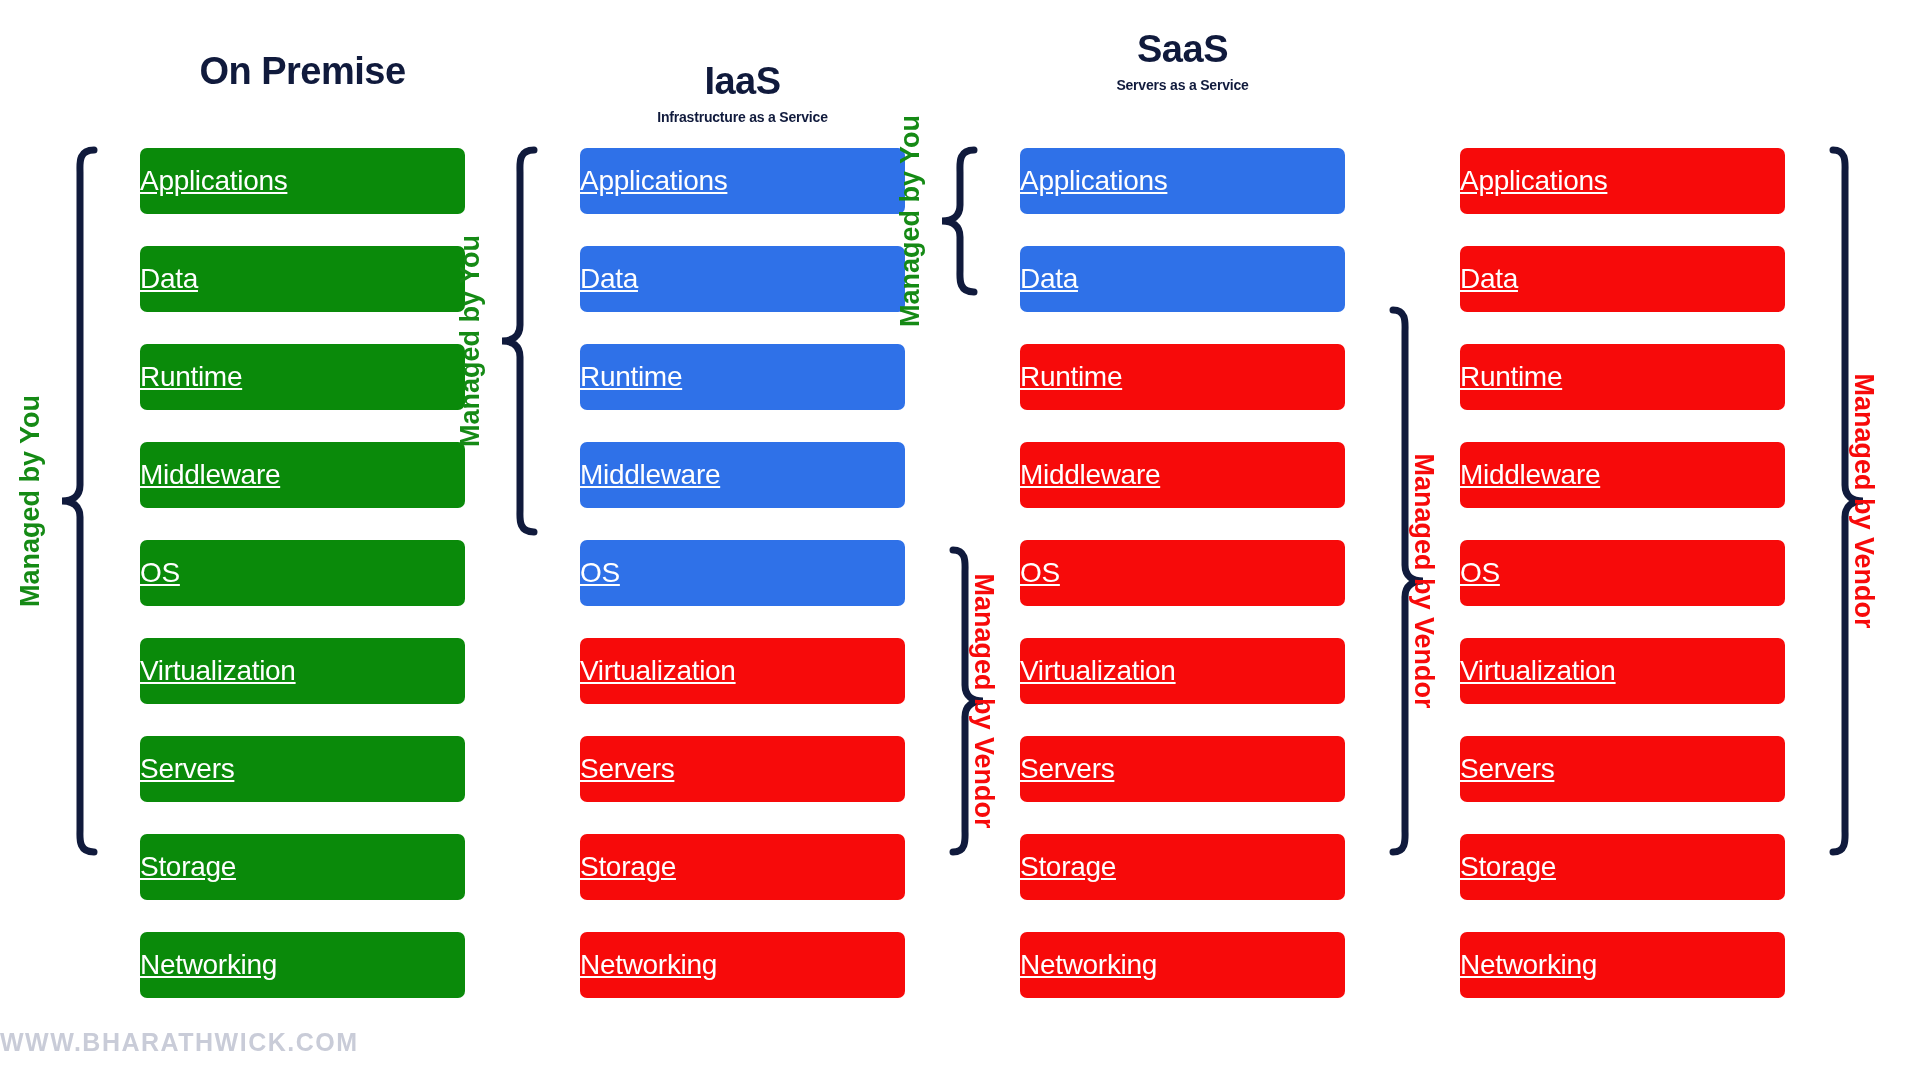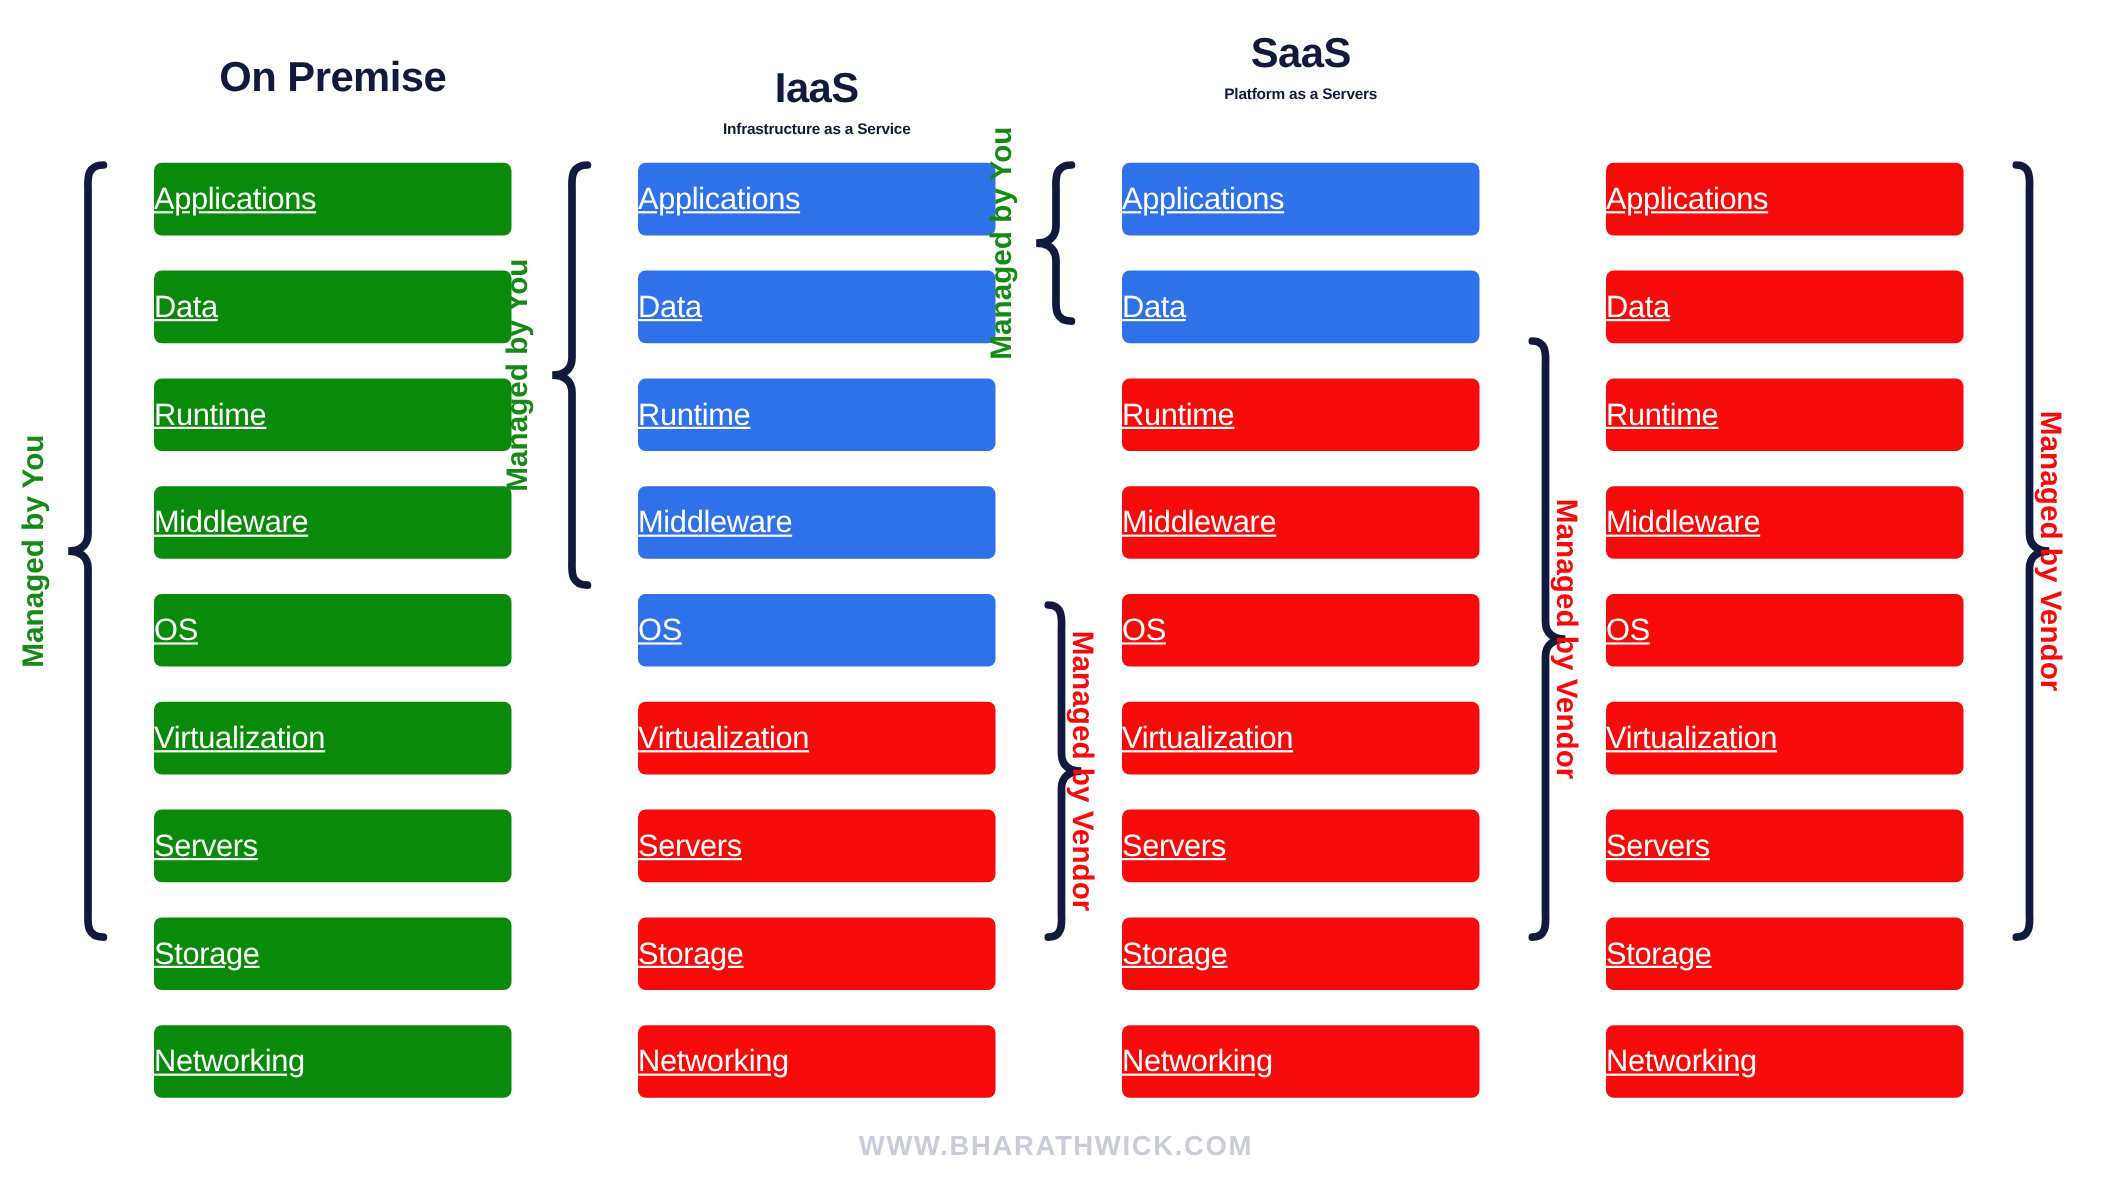--- a/index.html
+++ b/index.html
@@ -49,21 +49,21 @@
     white-space: nowrap;
     transform-origin: 0 0;
   }
   .vlabel.up   { transform: rotate(-90deg) translate(-100%, 0); }
   .vlabel.down { transform: rotate(90deg); }
   .vlabel.you    { color: #158a15; }
   .vlabel.vendor { color: #f70a0a; }
 
   
   #watermark {
-    position: absolute; left: 0; right: 0; text-align: center;
+    position: absolute; left: 0; right: 0; text-align: left;
     font-size: 25px; font-weight: bold; letter-spacing: 1.5px;
     color: #c9ccd8;
   }
 </style>
 </head>
 <body>
 
 <div id="stage">
     <div class="col-header" style="left: 140px; width: 325px; top: 30px; text-align: center;">
       <div class="col-title solo">On Premise</div>
@@ -143,21 +143,21 @@
     </div>
     <div class="vlabel up you" style="left: 486px; top: 341px; transform: rotate(-90deg) translate(-50%, -100%); transform-origin: 0px 0px;">Managed by You</div>
     <div class="brace" style="left: 951px; top: 548px; width: 34px; height: 306px;">
       <svg viewBox="0 0 34 306" preserveAspectRatio="none">
         <path d="M 2 2 C 16 2, 14 16, 14 24 L 14 137 C 14 149, 22 153 32 153 C 22 153, 14 157, 14 169 L 14 282 C 14 290, 16 304, 2 304"></path>
       </svg>
     </div>
     <div class="vlabel down vendor" style="left: 999px; top: 701px; transform: rotate(90deg) translate(-50%, 0px); transform-origin: 0px 0px;">Managed by Vendor</div>
     <div class="col-header" style="left: 1020px; width: 325px; top: 30px;">
       <div class="col-title">SaaS</div>
-      <div class="col-sub">Platform as a Servers</div>
+      <div class="col-sub">Servers as a Service</div>
     </div>
     <div class="stack" style="left: 1020px; width: 325px; top: 148px;">
       <div class="layer blue">
         <span>Applications</span>
       </div>
       <div class="layer blue">
         <span>Data</span>
       </div>
       <div class="layer red">
         <span>Runtime</span>

